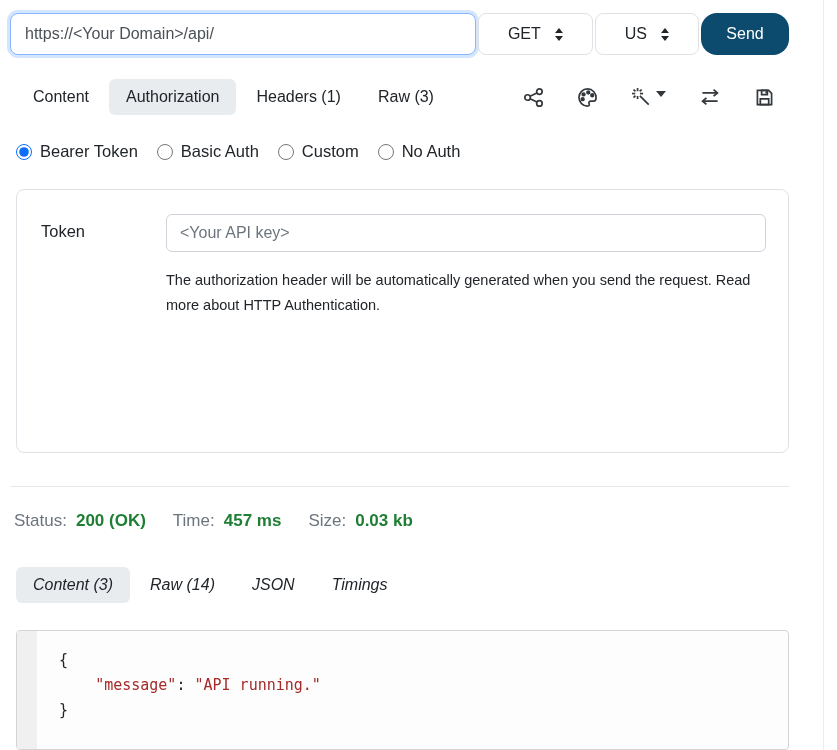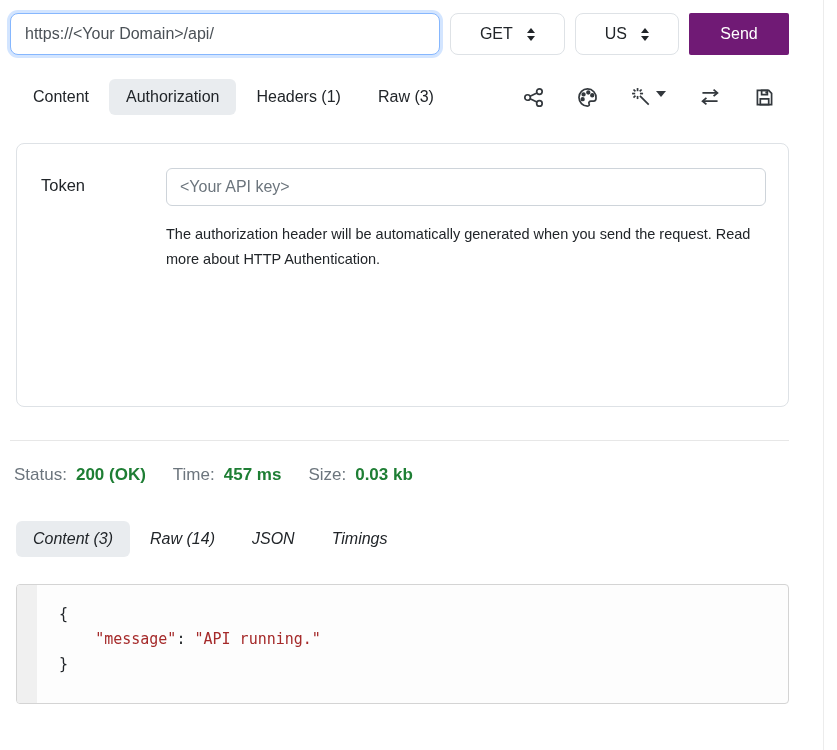--- a/index.html
+++ b/index.html
@@ -11,39 +11,39 @@
     overflow: hidden;
     position: relative;
   }
   .page-col {
     width: 824px; height: 750px;
     border-right: 1px solid #ececec;
     overflow: hidden;
   }
 
   
-  .url-row { display: flex; gap: 10px; margin: 13px 34px 0 10px; align-items: stretch; }
+  .url-row { display: flex; gap: 2px; margin: 13px 34px 0 10px; align-items: stretch; }
   .url-input {
     flex: 1; height: 42px;
     border: 1px solid #86b7fe; border-radius: 8px;
     box-shadow: 0 0 0 3px rgba(13,110,253,.18);
     padding: 0 14px; font-size: 16px; color: #4a5056; outline: none;
     font-family: "Liberation Sans", sans-serif;
   }
   .select-box {
     height: 42px; border: 1px solid #dee2e6; border-radius: 8px;
     background: #fff; display: flex; align-items: center;
     padding: 0 29px; gap: 14px; font-size: 16px; color: #212529; cursor: pointer;
   }
   .updown { display: inline-flex; flex-direction: column; gap: 3px; }
   .tri-up { width: 0; height: 0; border-left: 4px solid transparent; border-right: 4px solid transparent; border-bottom: 5px solid #212529; }
   .tri-down { width: 0; height: 0; border-left: 4px solid transparent; border-right: 4px solid transparent; border-top: 5px solid #212529; }
   .send-btn {
-    width: 100px; height: 42px; border: none; border-radius: 2px;
-    background: #701a75; color: #fff; font-size: 16px; cursor: pointer;
+    width: 88px; height: 42px; border: none; border-radius: 16px;
+    background: #0c4a6e; color: #fff; font-size: 16px; cursor: pointer;
     font-family: "Liberation Sans", sans-serif;
   }
 
   
   .tabs-row { display: flex; align-items: center; margin: 24px 48px 0 16px; }
   .tab {
     padding: 9px 17px; font-size: 16px; color: #212529;
     border-radius: 6px; cursor: pointer; white-space: nowrap; margin-right: 3px;
   }
   .tab.active { background: #e9ecef; }
@@ -171,20 +171,38 @@
         <svg width="21" height="21" viewBox="0 0 16 16">
           <path d="M2.6 2.6 H11.2 L13.4 4.8 V13.4 H2.6 Z"></path>
           <path d="M5.8 2.6 H10.2 V5.8 H5.8 Z"></path>
           <path d="M4.8 9 H11.2 V13.4 H4.8 Z"></path>
           <line x1="9.3" y1="3.4" x2="9.3" y2="4.9"></line>
         </svg>
       </span>
     </div>
   </div>
 
+  <div class="auth-row">
+    <label class="auth-opt">
+      <input type="radio" name="auth" checked="" style="">
+      <span>Bearer Token</span>
+    </label>
+    <label class="auth-opt">
+      <input type="radio" name="auth" style="">
+      <span>Basic Auth</span>
+    </label>
+    <label class="auth-opt">
+      <input type="radio" name="auth" style="">
+      <span>Custom</span>
+    </label>
+    <label class="auth-opt">
+      <input type="radio" name="auth" style="">
+      <span>No Auth</span>
+    </label>
+  </div>
 
   <div class="token-panel">
     <div class="token-label">Token</div>
     <div class="token-main">
       <input class="token-input" type="text" placeholder="&lt;Your API key&gt;" style="">
       <div class="token-help">The authorization header will be automatically generated when you send the request. Read more about HTTP Authentication.</div>
     </div>
   </div>
 
   <hr class="divider">

